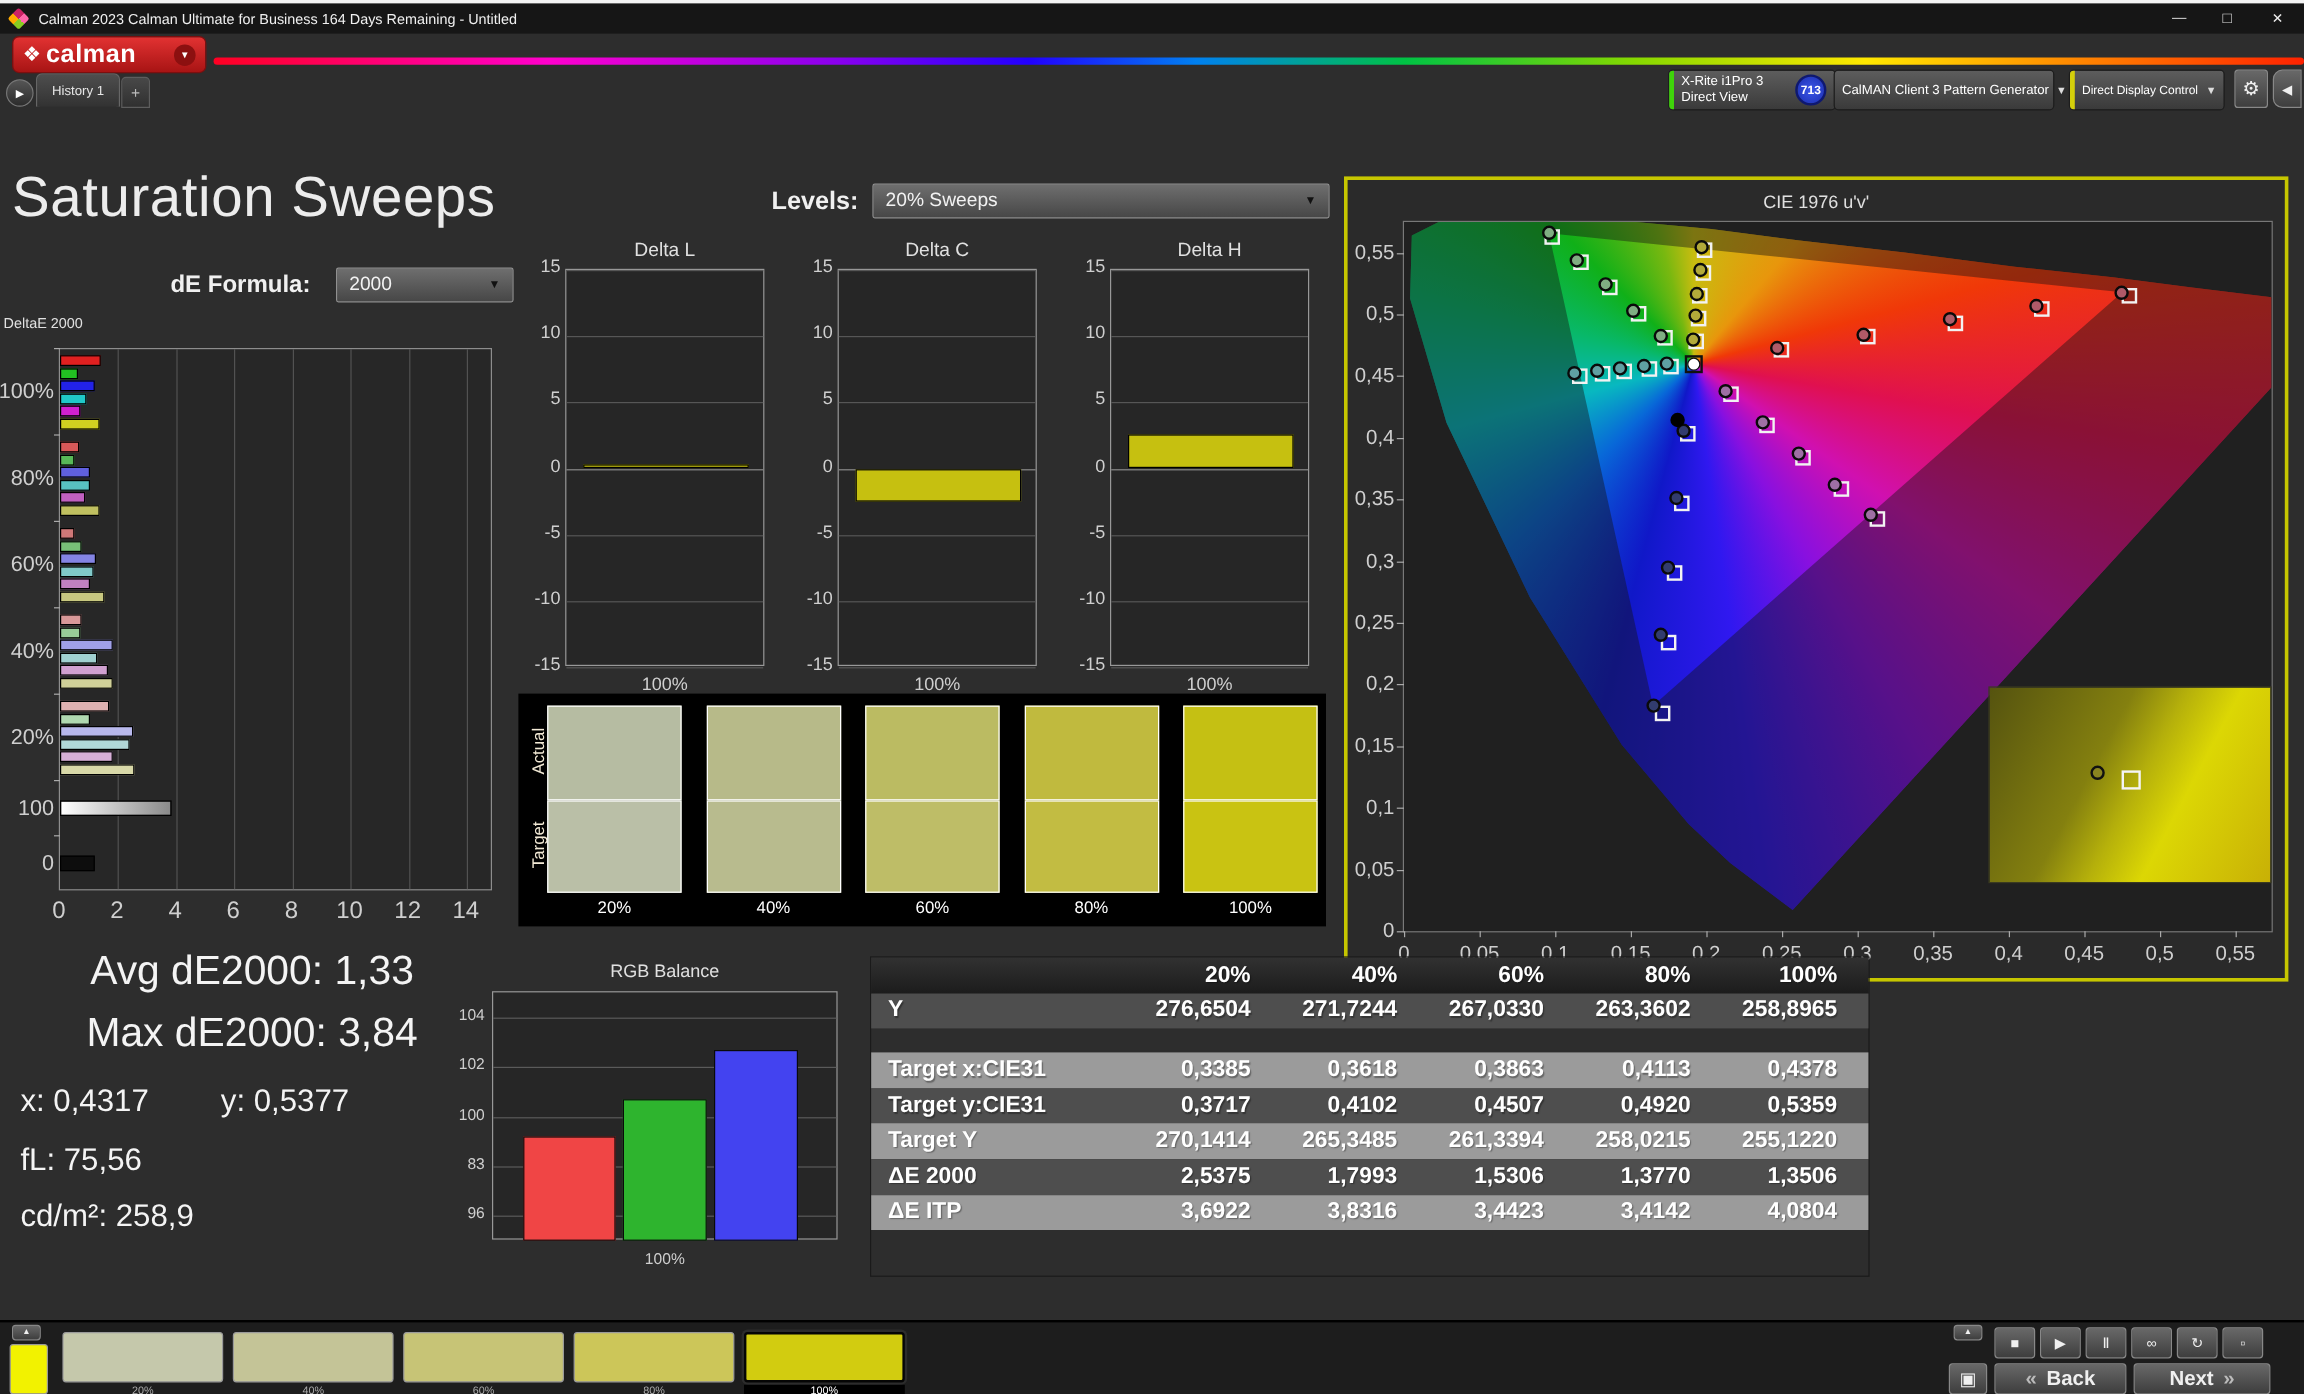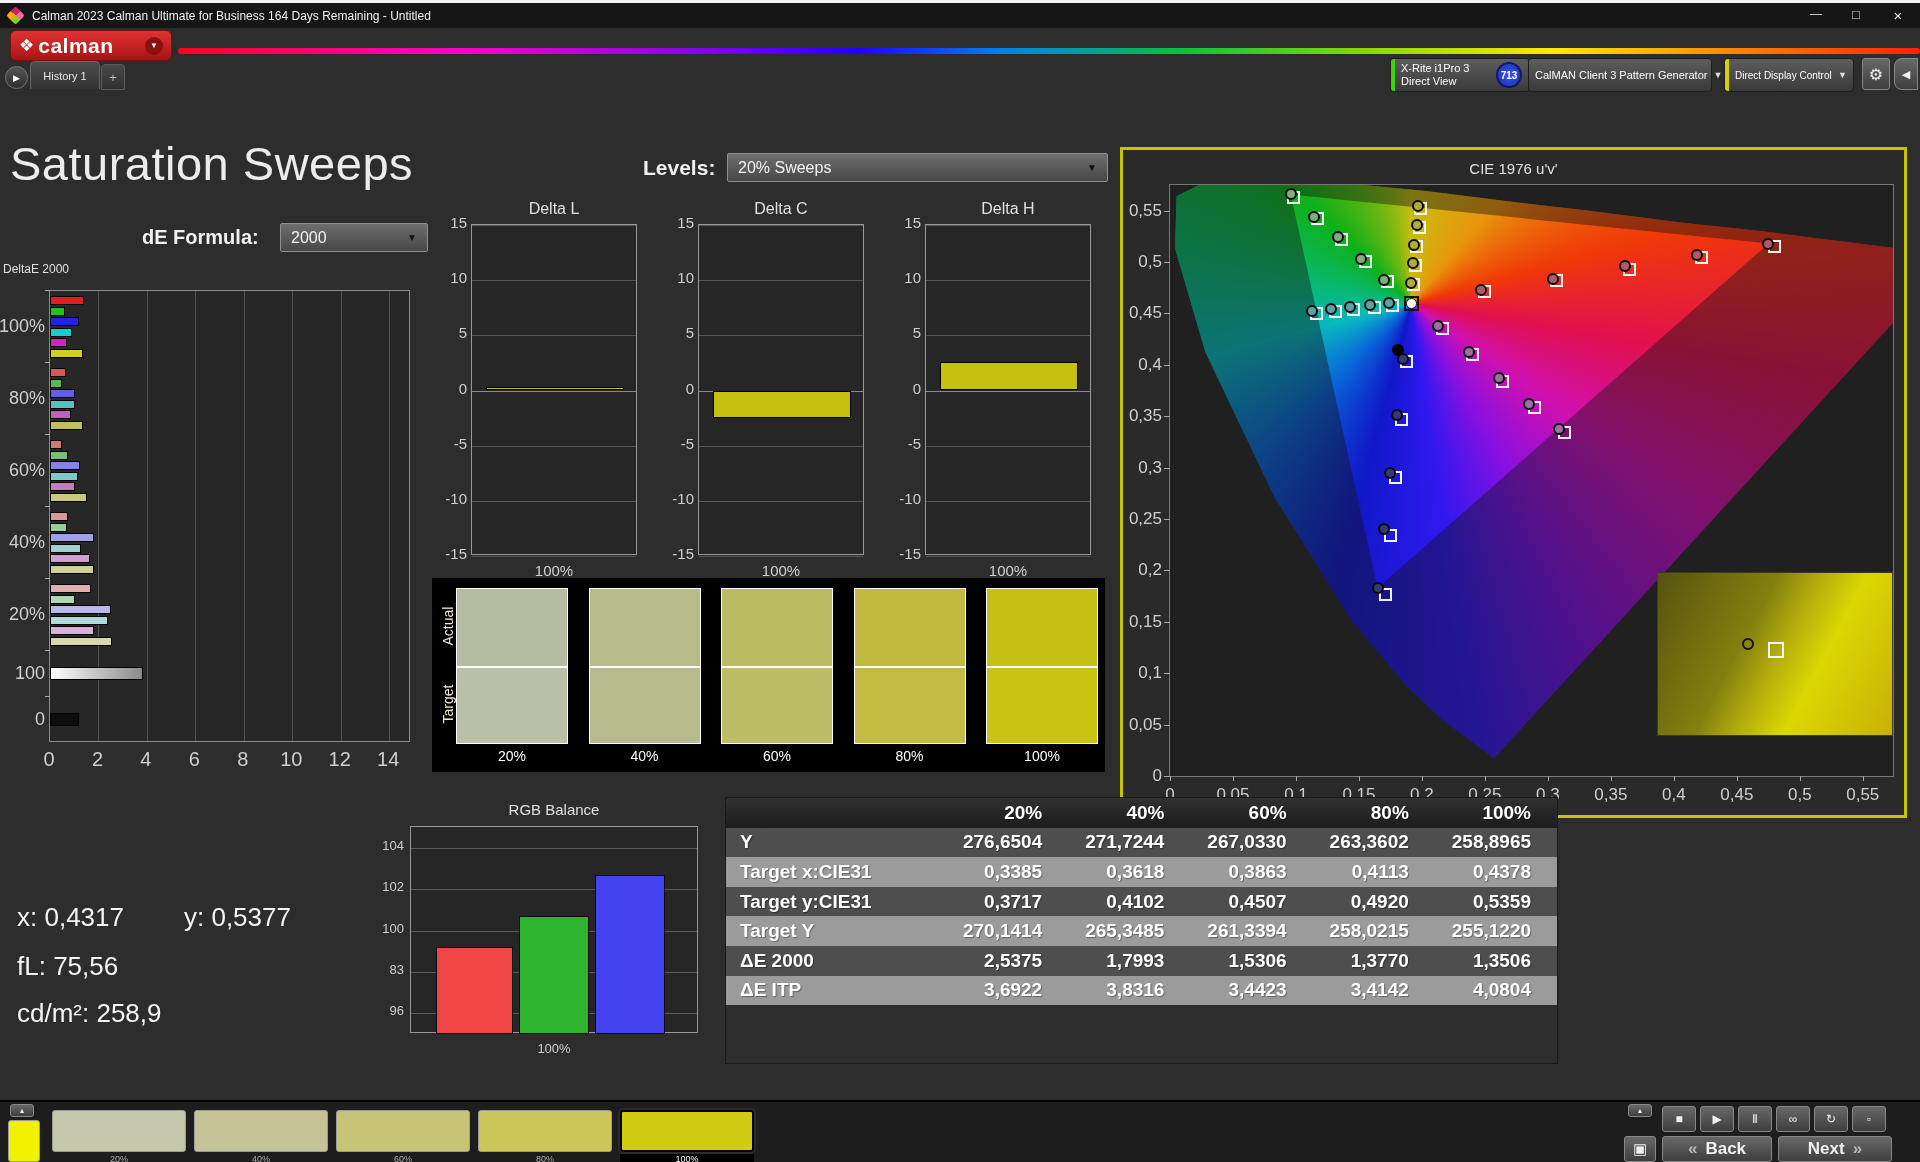--- a/index.html
+++ b/index.html
@@ -371,20 +371,24 @@
         <div style="position: absolute; left: 234.34px; top: 110.7px; width: 15px; height: 15px; border: 2px solid rgb(17, 17, 17); box-sizing: border-box;"></div>
         <div style="position: absolute; left: 236.34px; top: 112.7px; width: 11px; height: 11px; border-radius: 50%; background: rgb(255, 255, 255); border: 1px solid rgb(17, 17, 17); box-sizing: border-box;"></div>
         <div style="position: absolute; left: 221.984px; top: 159.48px; width: 12px; height: 12px; border-radius: 50%; background: rgb(0, 0, 0);"></div>
         <div style="position: absolute; left: 487px; top: 387px; width: 236px; height: 164px; background: linear-gradient(118deg, rgb(85, 83, 15) 0%, rgb(132, 128, 15) 38%, rgb(181, 176, 11) 52%, rgb(220, 215, 4) 66%, rgb(200, 176, 6) 100%); border: 1px solid rgb(58, 58, 32); box-sizing: border-box;">
           <div style="position: absolute; left: 83.68px; top: 64.52px; width: 12px; height: 12px; border-radius: 50%; background: rgb(138, 132, 32); border: 2px solid rgb(17, 17, 17); box-sizing: border-box;"></div>
           <div style="position: absolute; left: 110px; top: 69.08px; width: 16px; height: 16px; border: 2px solid rgb(244, 244, 244); box-sizing: border-box;"></div>
         </div>
       </div>
   </div>
 
+  <div class="abs" style="left:45px;top:790px;width:330px;text-align:center;color:#f4f4f4;">
+    <div style="font-size:34px;margin-bottom:13px;">Avg dE2000: 1,33</div>
+    <div style="font-size:34px;">Max dE2000: 3,84</div>
+  </div>
 
   <div class="abs" style="left:17px;top:902px;color:#f4f4f4;">
     <div style="display:flex;gap:60px;margin-bottom:18px;">
       <span style="font-size:26px;">x: 0,4317</span>
       <span style="font-size:26px;">y: 0,5377</span>
     </div>
     <div style="font-size:26px;margin-bottom:16px;">fL: 75,56</div>
     <div style="font-size:26px;">cd/m²: 258,9</div>
   </div>
 
@@ -418,21 +422,21 @@
         <div class="cv">100%</div>
       </div>
       <div class="trow" style="background: rgb(78, 78, 78);">
         <div class="c0">Y</div>
         <div class="cv">276,6504</div>
         <div class="cv">271,7244</div>
         <div class="cv">267,0330</div>
         <div class="cv">263,3602</div>
         <div class="cv">258,8965</div>
       </div>
-      <div class="trow" style="background: rgb(155, 155, 155);">
+      <div class="trow" style="background: rgb(155, 155, 155); margin-top: 20px;">
         <div class="c0">Target x:CIE31</div>
         <div class="cv">0,3385</div>
         <div class="cv">0,3618</div>
         <div class="cv">0,3863</div>
         <div class="cv">0,4113</div>
         <div class="cv">0,4378</div>
       </div>
       <div class="trow" style="background: rgb(78, 78, 78);">
         <div class="c0">Target y:CIE31</div>
         <div class="cv">0,3717</div>

